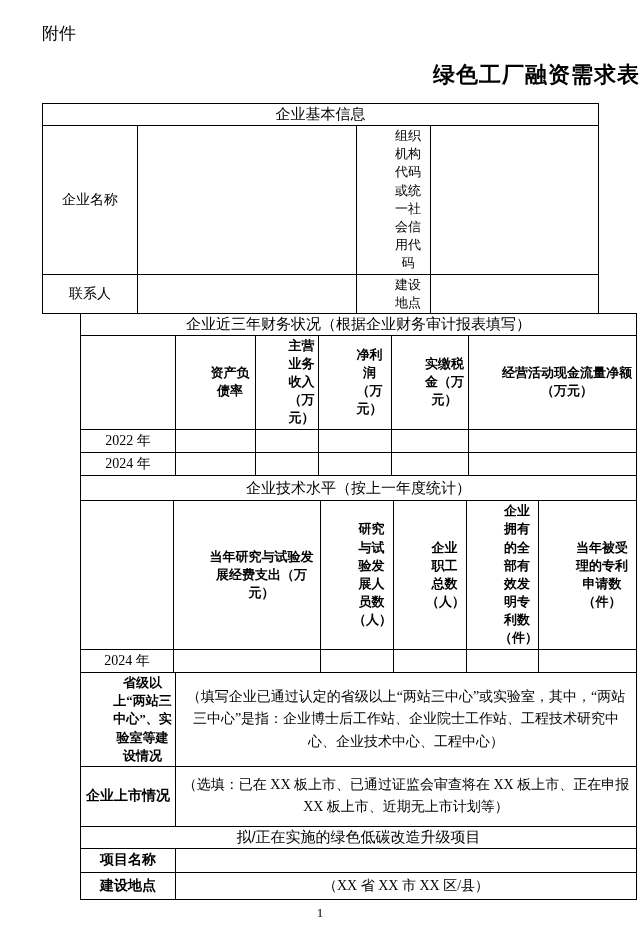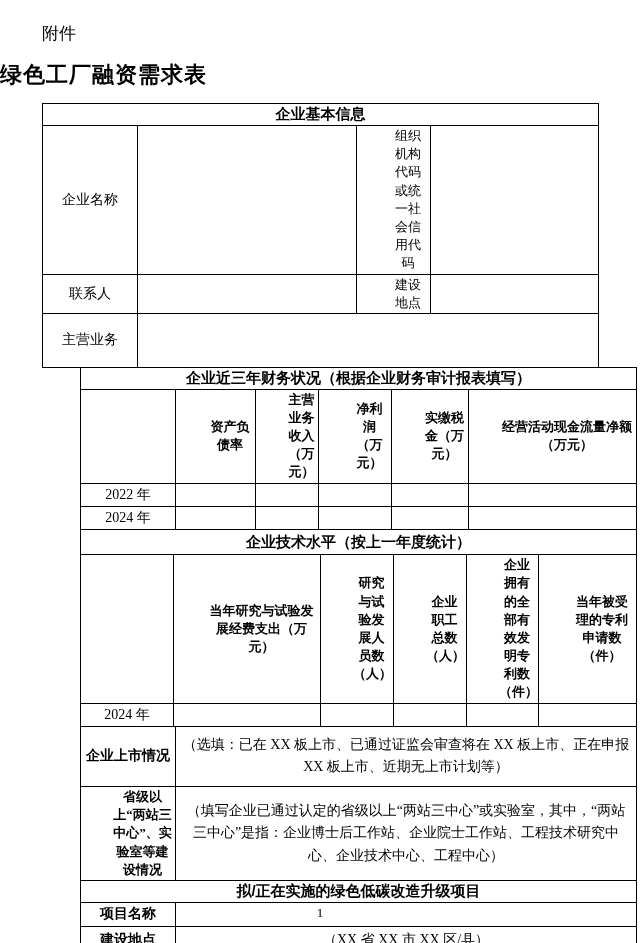--- a/index.html
+++ b/index.html
@@ -21,21 +21,21 @@
     top: 22px;
     font-family: "Liberation Sans", "DejaVu Sans", sans-serif;
     font-weight: 400;
     font-size: 17px;
   }
   .doc-title {
     position: absolute;
     left: 0;
     top: 60px;
     width: 640px;
-    text-align: left;
+    text-align: right;
     font-family: "Liberation Sans", "DejaVu Sans", sans-serif;
     font-weight: bold;
     font-size: 22px;
     letter-spacing: 1px;
   }
   .tables {
     position: absolute;
     left: 42px;
     top: 103px;
     width: 557px;
@@ -50,21 +50,21 @@
     border: 1px solid #000;
     text-align: center;
     vertical-align: middle;
     font-size: 14px;
     padding: 1px 3px;
     overflow: hidden;
     line-height: 1.45;
   }
   td.sec {
     font-family: "Liberation Sans", "DejaVu Sans", sans-serif;
-    font-weight: bold;
+    font-weight: normal;
     font-size: 15px;
     line-height: 1.25;
   }
   td.bold { font-weight: bold; }
   td.small { font-size: 13px; line-height: 1.4; padding-left: 32px; }
   td.hint { line-height: 1.6; padding: 2px 6px; }
   .page-number {
     position: absolute;
     left: 0;
     top: 905px;
@@ -96,24 +96,20 @@
       <td>企业名称</td>
       <td></td>
       <td class="small">组织机构代码或统一社会信用代码</td>
       <td></td>
     </tr>
     <tr style="height:25px">
       <td>联系人</td>
       <td></td>
       <td class="small">建设地点</td>
       <td></td>
-    </tr>
-    <tr style="height:54px">
-      <td>主营业务</td>
-      <td colspan="3"></td>
     </tr>
   </tbody>
     </table>
 
   <table>
     <colgroup>
         <col style="width:95px">
         <col style="width:80px">
         <col style="width:63px">
         <col style="width:73px">
@@ -182,27 +178,27 @@
     </tr>
   </tbody>
     </table>
 
   <table>
     <colgroup>
         <col style="width:95px">
         <col style="width:461px">
       </colgroup>
     <tbody>
-        <tr style="height:60px">
+        <tr style="height:87px">
+      <td class="bold small">省级以上“两站三中心”、实验室等建设情况</td>
+      <td class="hint">（填写企业已通过认定的省级以上“两站三中心”或实验室，其中，“两站三中心”是指：企业博士后工作站、企业院士工作站、工程技术研究中心、企业技术中心、工程中心）</td>
+    </tr>
+    <tr style="height:60px">
       <td class="bold">企业上市情况</td>
       <td class="hint">（选填：已在 XX 板上市、已通过证监会审查将在 XX 板上市、正在申报 XX 板上市、近期无上市计划等）</td>
-    </tr>
-    <tr style="height:87px">
-      <td class="bold small">省级以上“两站三中心”、实验室等建设情况</td>
-      <td class="hint">（填写企业已通过认定的省级以上“两站三中心”或实验室，其中，“两站三中心”是指：企业博士后工作站、企业院士工作站、工程技术研究中心、企业技术中心、工程中心）</td>
     </tr>
     <tr style="height:21px">
       <td colspan="2" class="sec">拟/正在实施的绿色低碳改造升级项目</td>
     </tr>
     <tr style="height:24px">
       <td class="bold">项目名称</td>
       <td></td>
     </tr>
     <tr style="height:27px">
       <td class="bold">建设地点</td>

